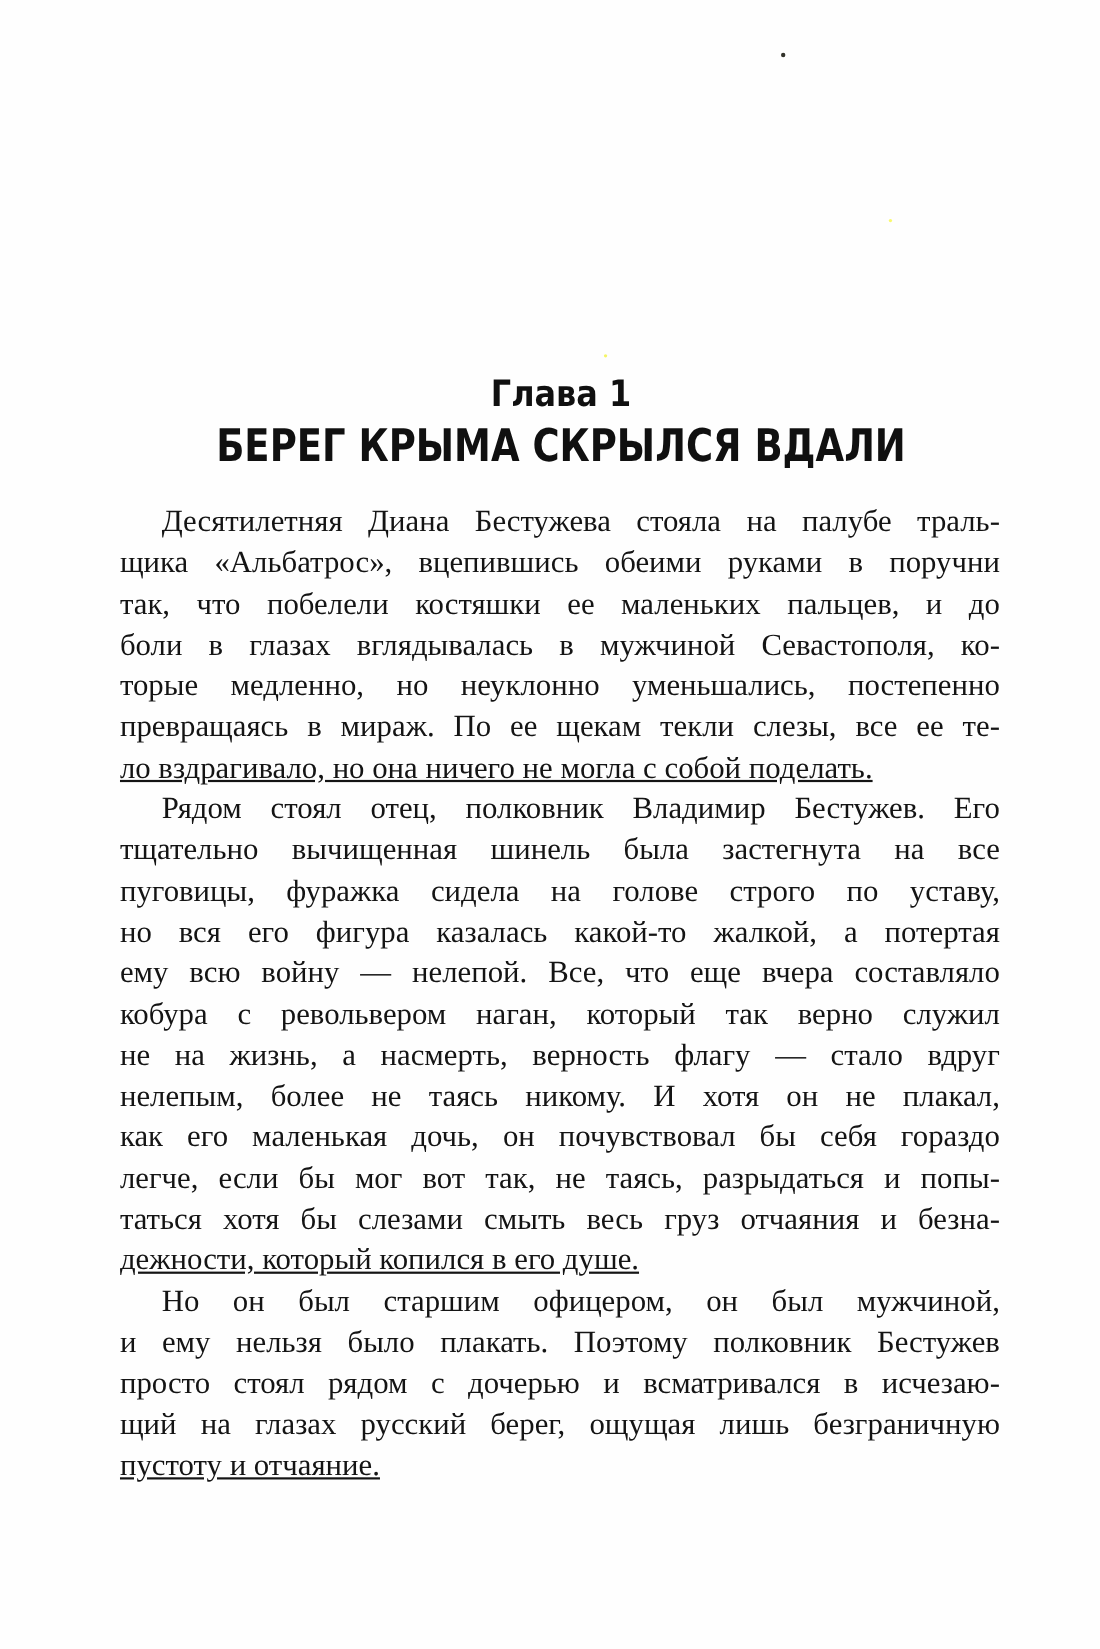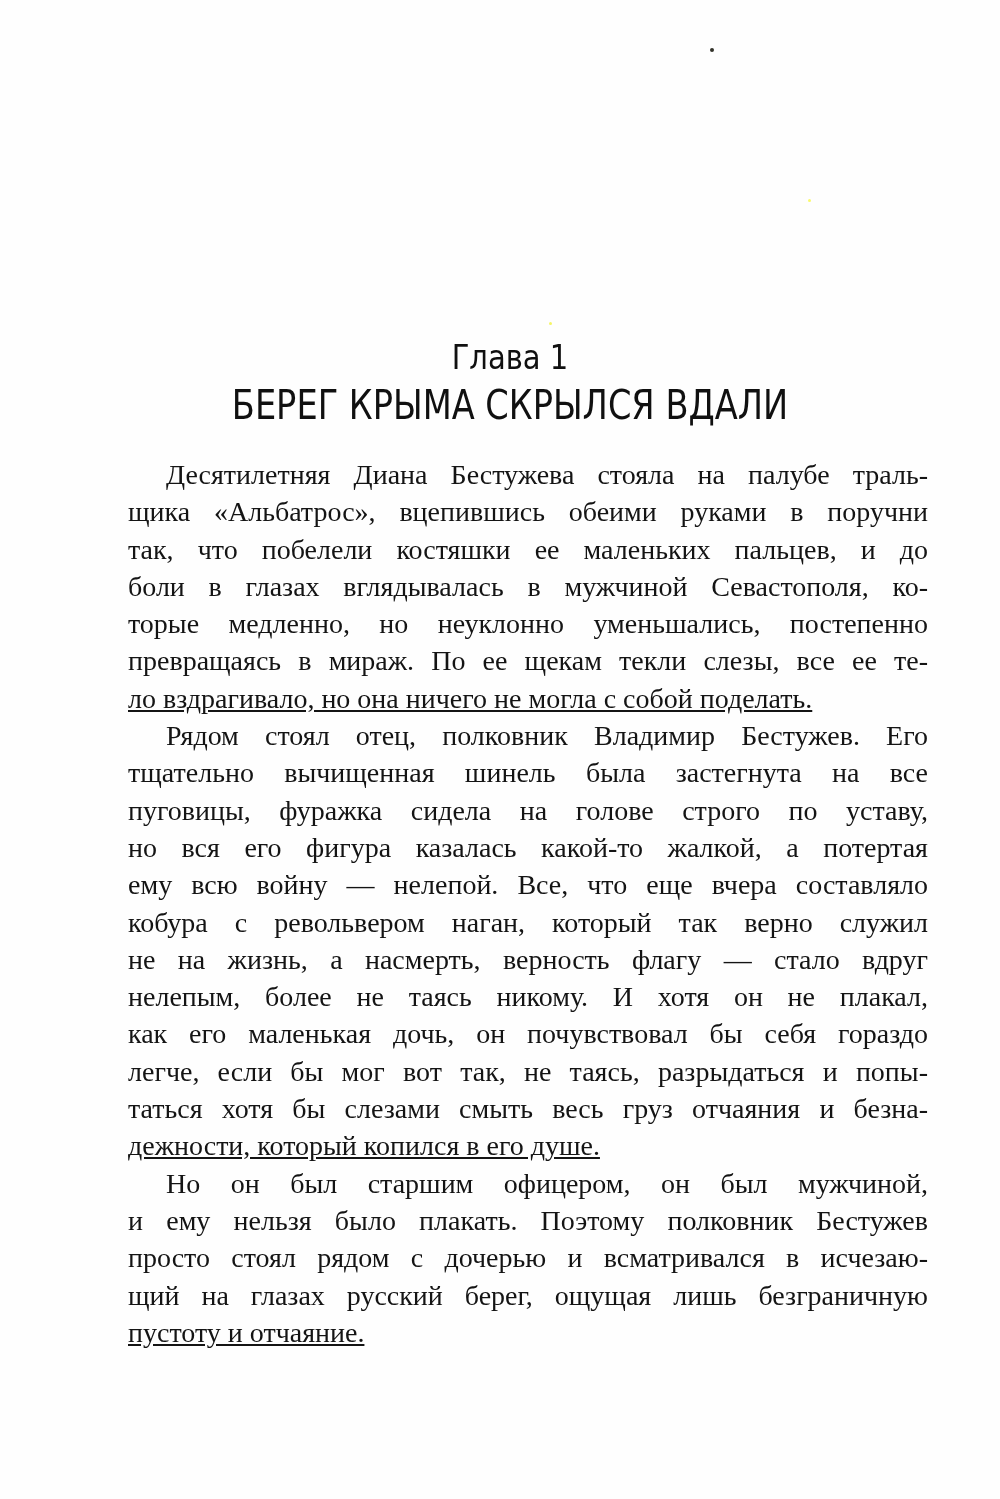--- a/index.html
+++ b/index.html
@@ -18,41 +18,41 @@
   .speck { position: absolute; border-radius: 50%; }
   .speck.s1 { left: 710px; top: 48px;  width: 4px; height: 4px; background: #32322a; }
   .speck.s2 { left: 549px; top: 322px; width: 3px; height: 3px; background: #f2f23e; opacity: .8; }
   .speck.s3 { left: 808px; top: 199px; width: 3px; height: 3px; background: #f8f848; opacity: .8; }
 
   .chapter-head {
     position: absolute;
     top: 338px; left: 100px; width: 820px;
     text-align: center;
     font-family: "DejaVu Sans", sans-serif;
-    font-weight: normal;
+    font-weight: bold;
     color: #101010;
   }
   .chapter-label {
     font-size: 33px;
     line-height: 40px;
     transform: scaleX(0.88);
     transform-origin: 50% 50%;
   }
   .chapter-title {
     margin-top: 4px;
     font-size: 41px;
     line-height: 46px;
     transform: scaleX(0.82);
     transform-origin: 50% 50%;
     white-space: nowrap;
   }
 
   .text-block {
     position: absolute;
-    top: 456px; left: 128px; width: 800px;
+    top: 456px; left: 109px; width: 800px;
   }
   .para { margin: 0; padding: 0; }
   .line {
     height: 37.3px;
     line-height: 37.3px;
     font-size: 28px;
     text-align: justify;
     text-align-last: justify;
     overflow: hidden;
   }

